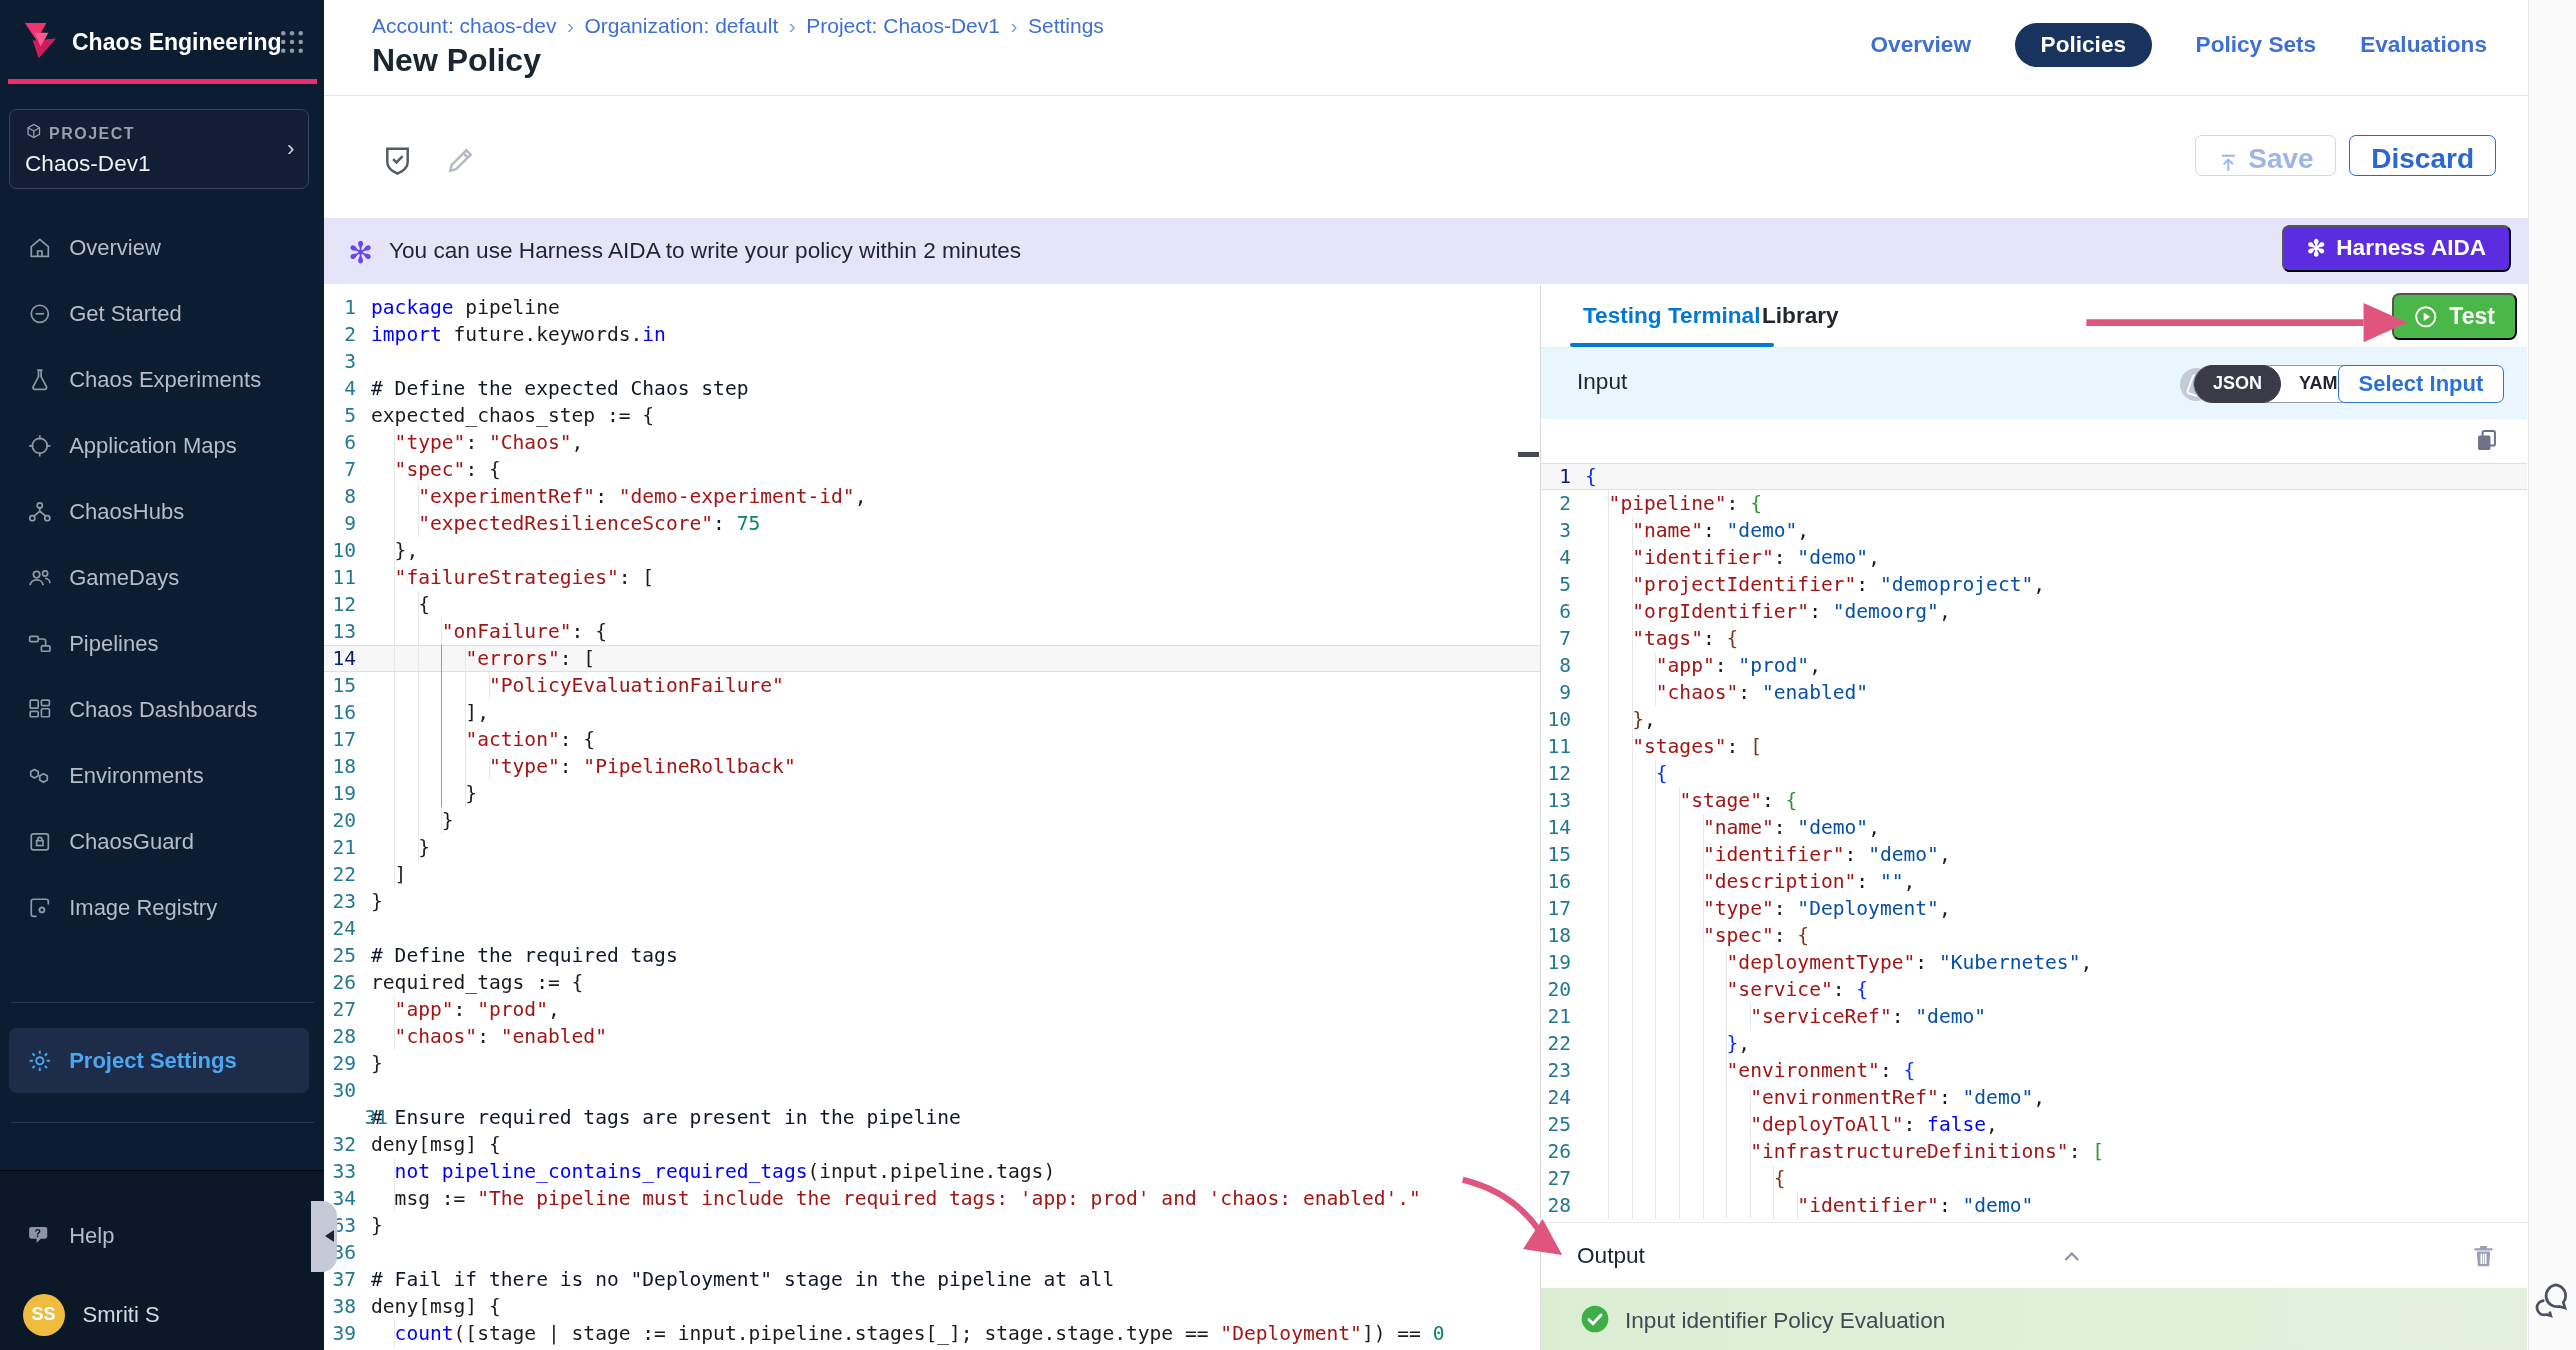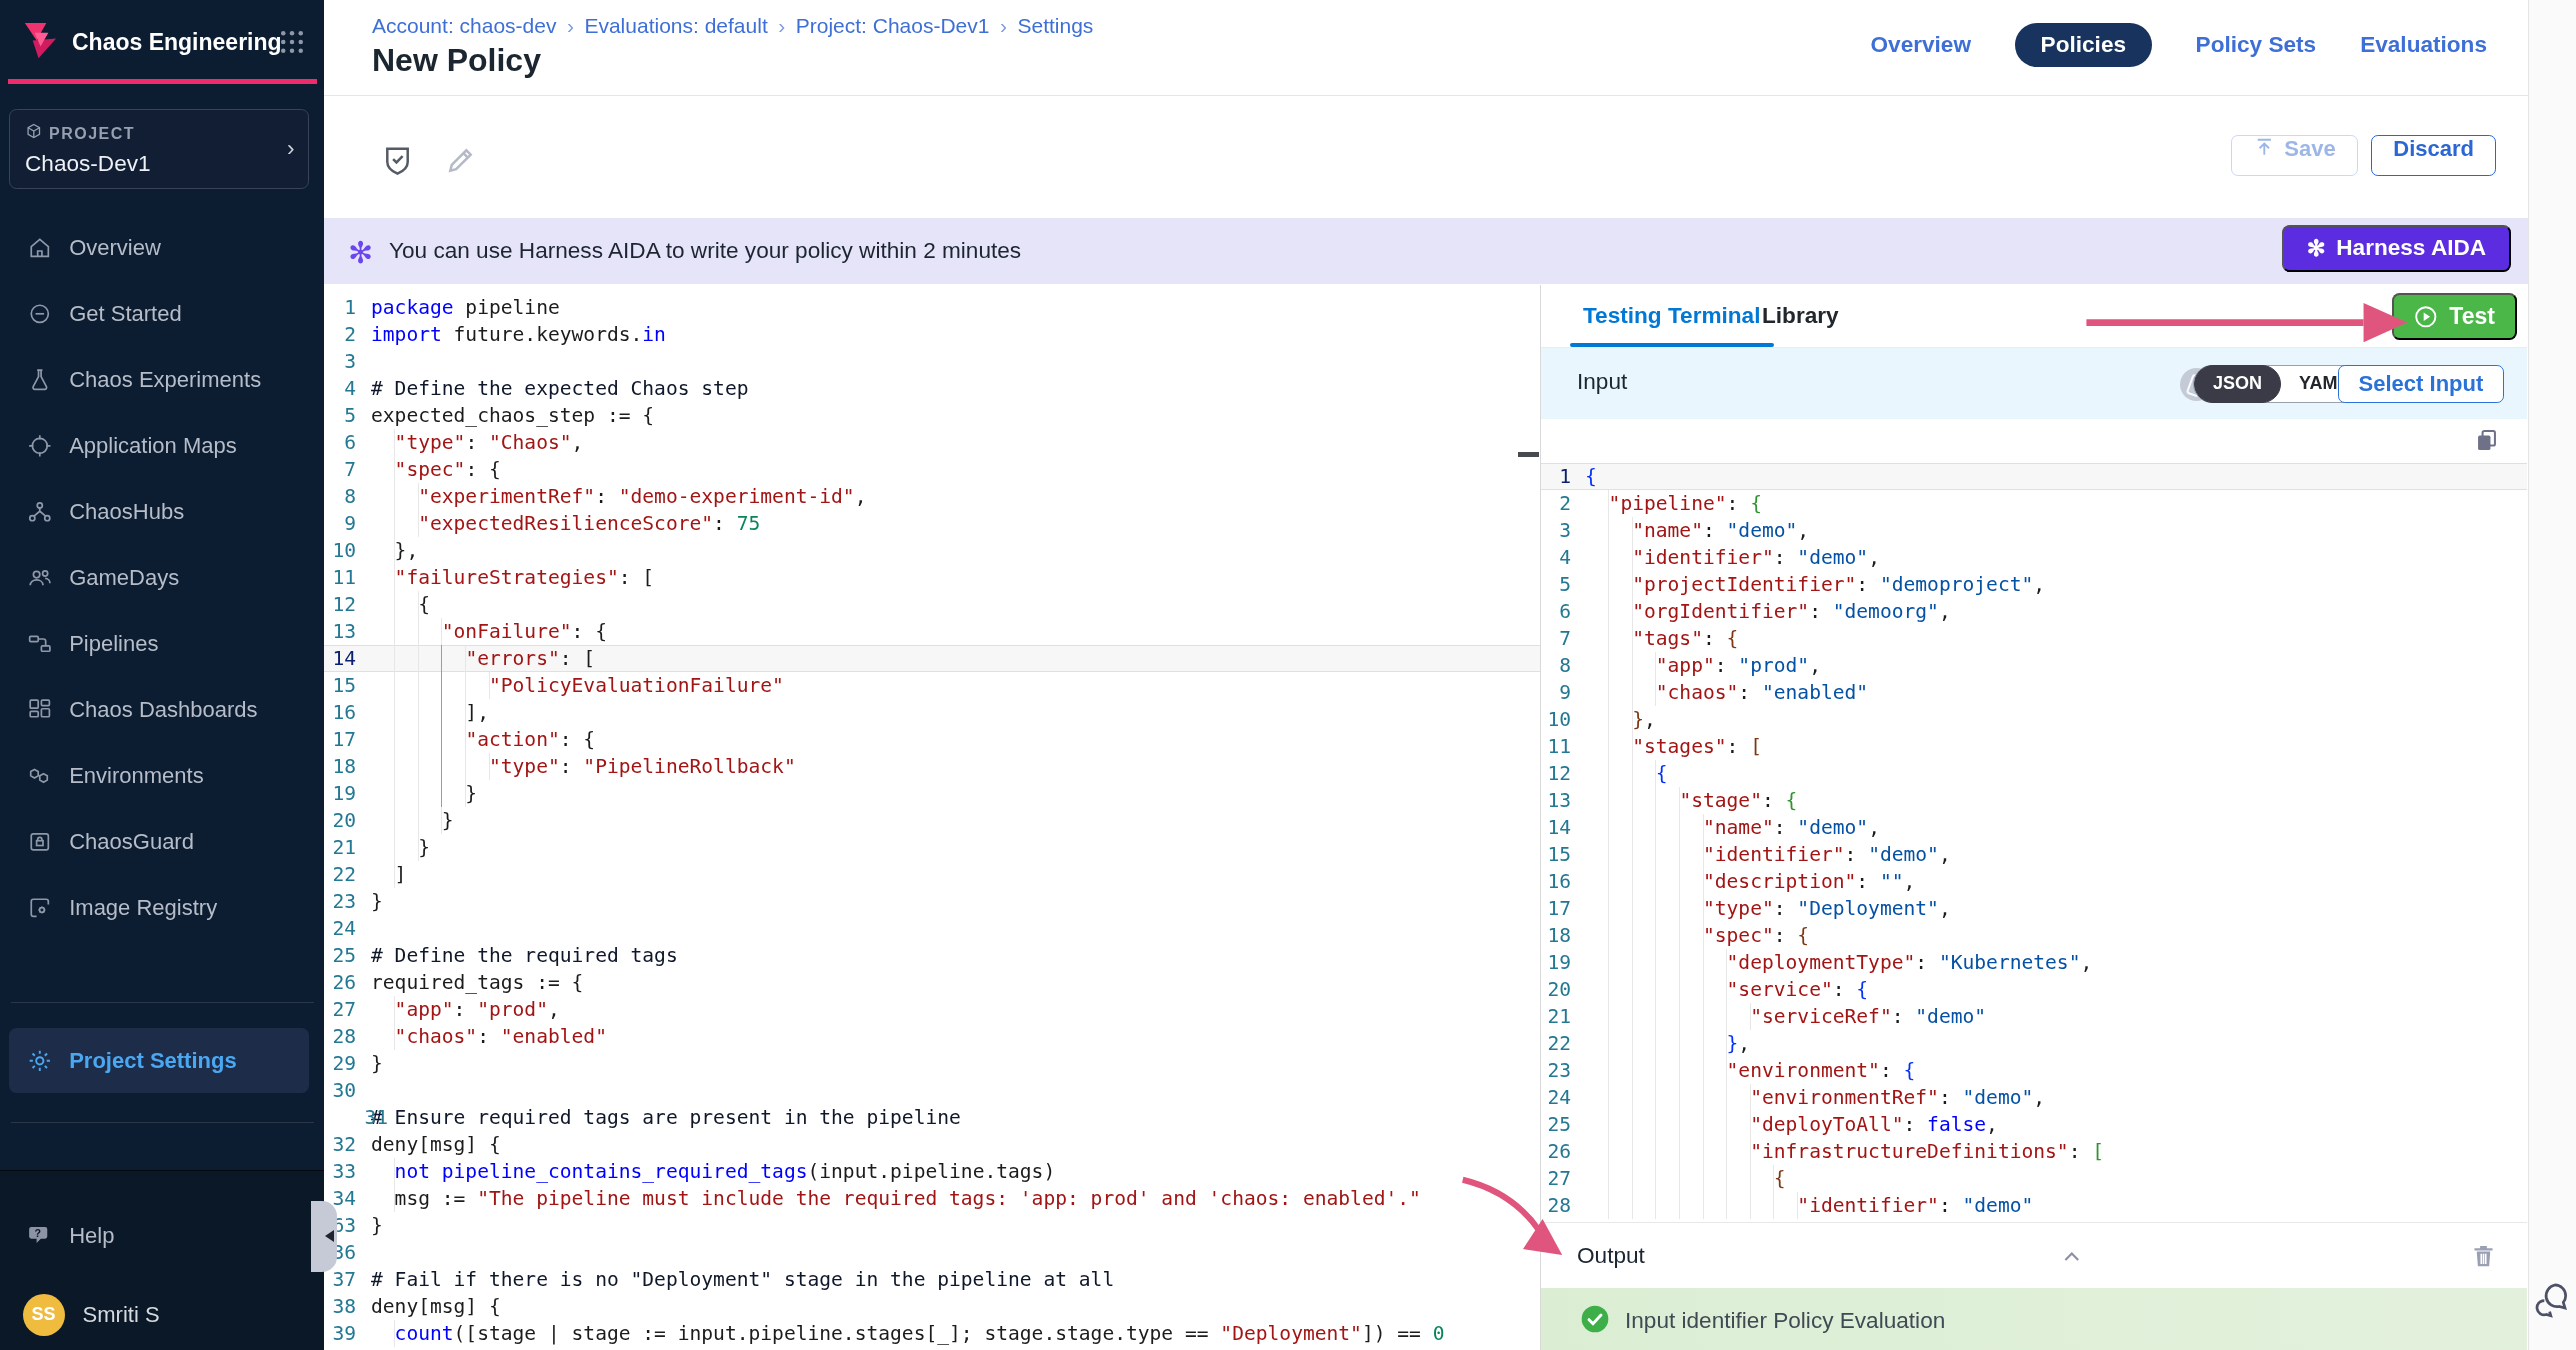--- a/index.html
+++ b/index.html
@@ -45,21 +45,21 @@
   .crumb{cursor:pointer;}
   .crumb-sep{color:#7d9bdf;}
   .page-title{position:absolute;left:48px;top:42px;font-size:32px;font-weight:bold;color:#1b2630;}
   .hnav{position:absolute;right:41px;top:22.6px;display:flex;align-items:center;gap:44px;}
   .hnav a{font-size:22.6px;font-weight:600;color:#3e6fd6;text-decoration:none;cursor:pointer;padding:9px 0;}
   .hnav a.active{background:#17335e;color:#ffffff;border-radius:752px;padding:9px 25.6px;}
   
   .toolbar{position:absolute;left:324px;top:96px;width:2204px;height:123px;background:#fff;}
   .tb-ic{position:absolute;top:47px;width:35px;height:35px;cursor:pointer;}
   .btns{position:absolute;right:32px;top:39px;display:flex;gap:13.6px;}
-  .btn{height:41px;border-radius:6.8px;font-size:22px;font-weight:600;display:flex;align-items:flex-start;justify-content:center;
+  .btn{height:41px;border-radius:6.8px;font-size:28px;font-weight:600;display:flex;align-items:flex-end;justify-content:center;
        padding:0 21px;background:#fff;box-sizing:border-box;cursor:pointer;}
   .btn-save{border:1.5px solid #c9d8f4;color:#9db6e8;gap:9px;}
   .btn-discard{border:1.5px solid #2a66d4;color:#2a66d4;}
   
   .aida{position:absolute;left:324px;top:218px;width:2204px;height:66px;background:#e6e4f9;}
   .aida-ic{position:absolute;left:24px;top:16.6px;font-size:30px;color:#6b46ef;}
   .aida-tx{position:absolute;left:65px;top:19.6px;font-size:22.6px;color:#1c2530;}
   .aida-btn{position:absolute;right:17.3px;top:6.8px;height:47px;padding:0 22.6px;background:#5c2de0;border-radius:7.5px;
             color:#fff;font-size:22.6px;font-weight:bold;display:flex;align-items:center;gap:10.5px;cursor:pointer;}
   
@@ -293,21 +293,21 @@
     </div>
   </aside>
   <div class="sb-collapse"></div>
 
   <div class="rightstrip"></div>
 
   <header class="topbar">
     <div class="crumbs" id="crumbs">
         <span class="crumb">Account: chaos-dev</span>
         <span class="crumb-sep">›</span>
-        <span class="crumb">Evaluations: default</span>
+        <span class="crumb">Organization: default</span>
         <span class="crumb-sep">›</span>
         <span class="crumb">Project: Chaos-Dev1</span>
         <span class="crumb-sep">›</span>
         <span class="crumb">Settings</span>
       </div>
     <div class="page-title">New Policy</div>
     <nav class="hnav" id="hnav">
         <a>Overview</a>
         <a class="active">Policies</a>
         <a>Policy Sets</a>

